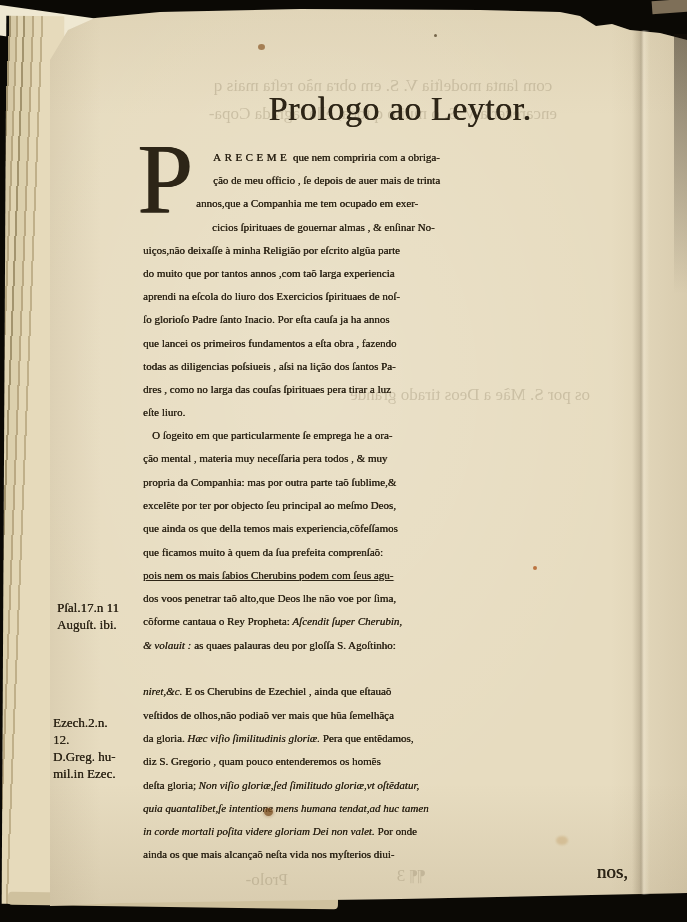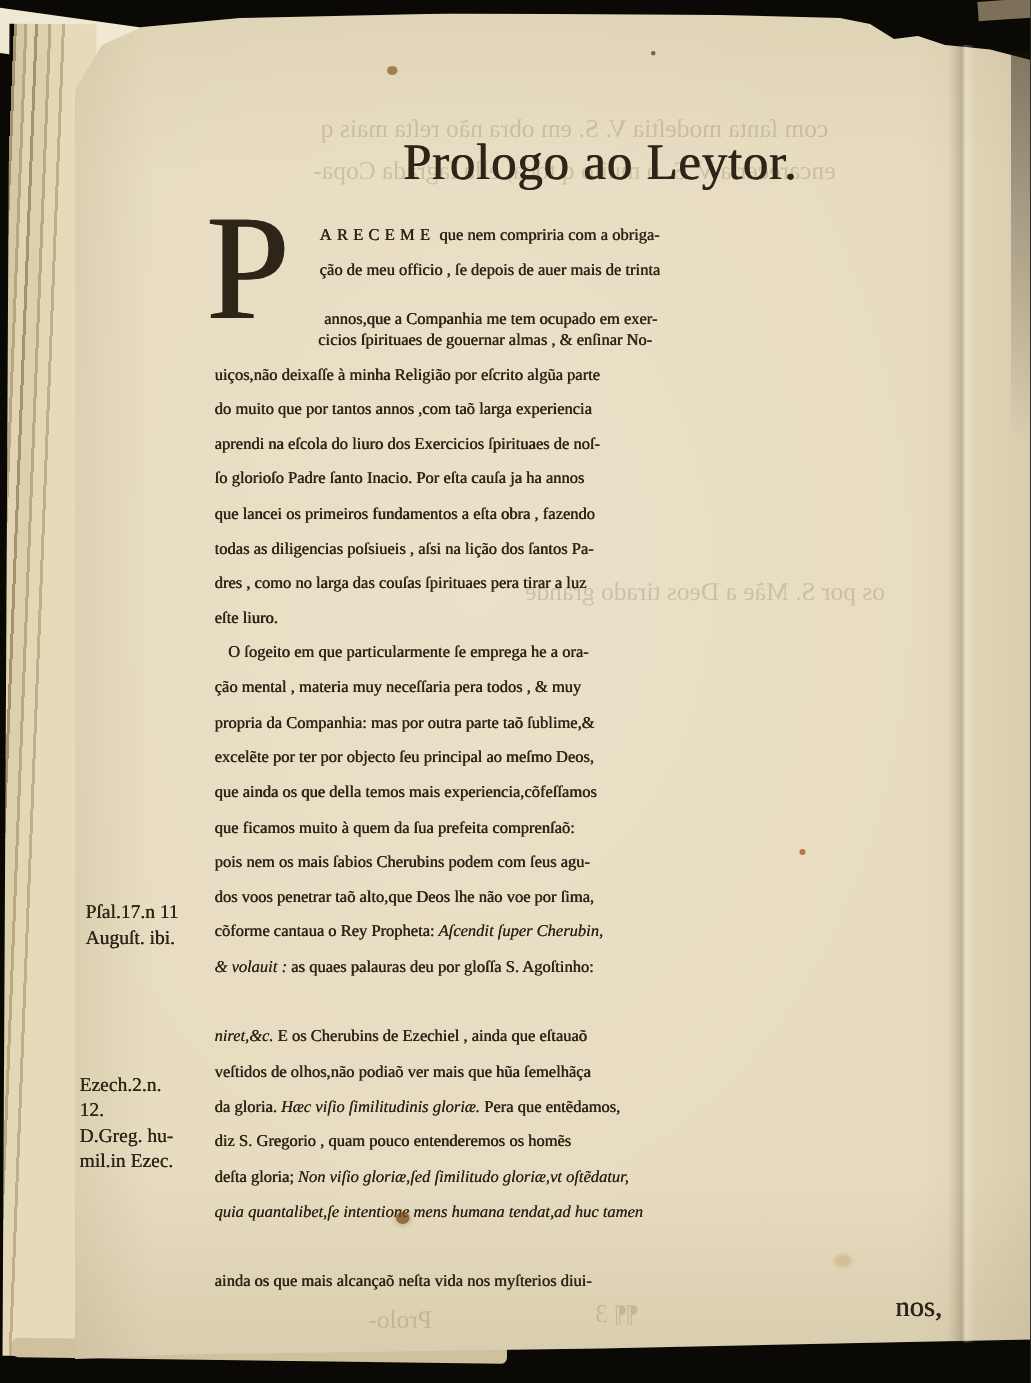--- a/index.html
+++ b/index.html
@@ -68,46 +68,47 @@
   <div class="crease"></div>
   <div class="right-shadow"></div>
 
   <div class="text-layer">
     <div class="title">Prologo ao Leytor.</div>
     <div class="dropcap">P</div>
 
     <div class="catchword">nos,</div>
   <div class="tl" style="top: 146px; left: 213px;"><span class="spread">ARECEME</span><span> que nem compriria com a obriga-</span></div>
       <div class="tl" style="top: 169.2px; left: 213px;"><span>ção de meu officio , ſe depois de auer mais de trinta</span></div>
-      <div class="tl" style="top: 192.4px; left: 216px; margin-top: 10px;"><span>annos,que a Companhia me tem ocupado em exer-</span></div>
+      <div class="tl" style="top: 192.4px; left: 196px;"><span>annos,que a Companhia me tem ocupado em exer-</span></div>
       <div class="tl" style="top: 215.6px; left: 212px;"><span>cicios ſpirituaes de gouernar almas , &amp; enſinar No-</span></div>
       <div class="tl" style="top: 238.8px; left: 143px;"><span>uiços,não deixaſſe à minha Religião por eſcrito algũa parte</span></div>
       <div class="tl" style="top: 262px; left: 143px;"><span>do muito que por tantos annos ,com taõ larga experiencia</span></div>
       <div class="tl" style="top: 285.2px; left: 143px;"><span>aprendi na eſcola do liuro dos Exercicios ſpirituaes de noſ-</span></div>
       <div class="tl" style="top: 308.4px; left: 143px;"><span>ſo glorioſo Padre ſanto Inacio.  Por eſta cauſa ja ha annos</span></div>
       <div class="tl" style="top: 331.6px; left: 143px;"><span>que lancei os primeiros fundamentos a eſta obra , fazendo</span></div>
       <div class="tl" style="top: 354.8px; left: 143px;"><span>todas as diligencias poſsiueis , aſsi na lição dos ſantos Pa-</span></div>
       <div class="tl" style="top: 378px; left: 143px;"><span>dres , como no larga das couſas ſpirituaes pera tirar a luz</span></div>
       <div class="tl" style="top: 401.2px; left: 143px;"><span>eſte liuro.</span></div>
       <div class="tl" style="top: 424px; left: 152px;"><span>O ſogeito em que particularmente ſe emprega he a ora-</span></div>
       <div class="tl" style="top: 447.3px; left: 143px;"><span>ção mental , materia muy neceſſaria pera todos , &amp; muy</span></div>
       <div class="tl" style="top: 470.6px; left: 143px;"><span>propria da Companhia: mas por outra parte taõ ſublime,&amp;</span></div>
       <div class="tl" style="top: 493.9px; left: 143px;"><span>excelẽte por ter por objecto ſeu principal ao meſmo Deos,</span></div>
       <div class="tl" style="top: 517.2px; left: 143px;"><span>que ainda os que della temos mais experiencia,cõfeſſamos</span></div>
       <div class="tl" style="top: 540.5px; left: 143px;"><span>que ficamos muito à quem da ſua prefeita comprenſaõ:</span></div>
-      <div class="tl" style="top: 563.8px; left: 143px;"><span>pois nem os mais ſabios Cherubins podem com ſeus agu-</span></div>
+      <div class="tl" style="top: 563.8px; left: 143px; text-decoration: underline;"><span>pois nem os mais ſabios Cherubins podem com ſeus agu-</span></div>
       <div class="tl" style="top: 587.1px; left: 143px;"><span>dos voos penetrar taõ alto,que Deos lhe não voe por ſima,</span></div>
       <div class="tl" style="top: 610.4px; left: 143px;"><span>cõforme cantaua o Rey Propheta: </span><span class="it">Aſcendit ſuper Cherubin,</span></div>
       <div class="tl" style="top: 633.7px; left: 143px;"><span class="it">&amp; volauit : </span><span>as quaes palauras deu por gloſſa S. Agoſtinho:</span></div>
       <div class="tl" style="top: 680.3px; left: 143px;"><span class="it">niret,&amp;c. </span><span>E os Cherubins de Ezechiel , ainda que  eſtauaõ</span></div>
       <div class="tl" style="top: 703.6px; left: 143px;"><span>veſtidos de olhos,não podiaõ ver mais  que hũa ſemelhãça</span></div>
       <div class="tl" style="top: 726.9px; left: 143px;"><span>da gloria. </span><span class="it">Hæc viſio ſimilitudinis gloriæ. </span><span>Pera que entẽdamos,</span></div>
       <div class="tl" style="top: 750.2px; left: 143px;"><span>diz S. Gregorio , quam pouco entenderemos os homẽs</span></div>
       <div class="tl" style="top: 773.5px; left: 143px;"><span>deſta gloria; </span><span class="it">Non viſio gloriæ,ſed ſimilitudo gloriæ,vt oſtẽdatur,</span></div>
       <div class="tl" style="top: 796.8px; left: 143px;"><span class="it">quia quantalibet,ſe intentione mens humana tendat,ad huc tamen</span></div>
+      <div class="tl" style="top: 820.1px; left: 143px;"><span class="it">in corde mortali poſita videre gloriam Dei non valet. </span><span>Por onde</span></div>
       <div class="tl" style="top: 843.4px; left: 143px;"><span>ainda os que mais alcançaõ neſta vida  nos myſterios diui-</span></div>
       <div class="mnote" style="top: 599px; left: 57px;">
         <div>Pſal.17.n 11</div>
         <div>Auguſt. ibi.</div>
       </div>
       <div class="mnote" style="top: 714px; left: 53px;">
         <div>Ezech.2.n.</div>
         <div>12.</div>
         <div>D.Greg. hu-</div>
         <div>mil.in Ezec.</div>

